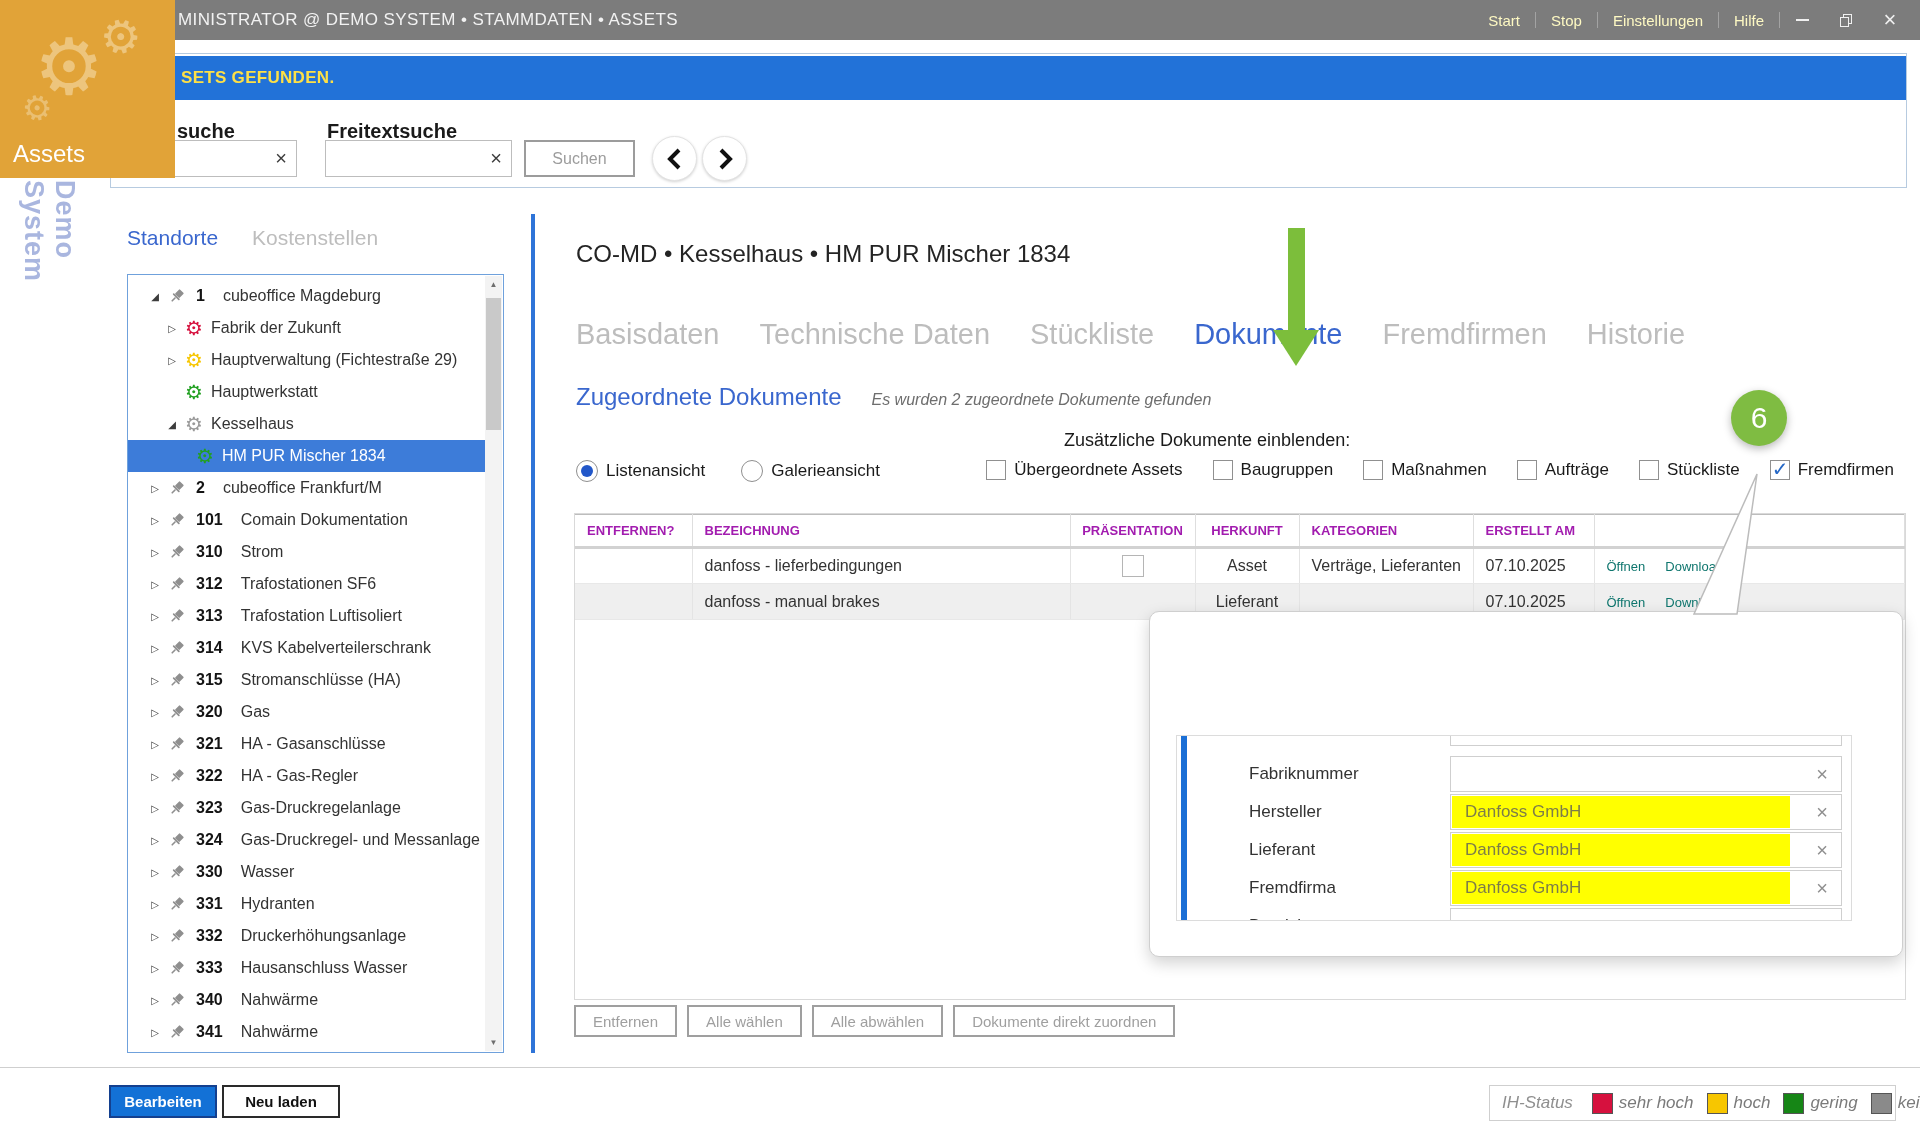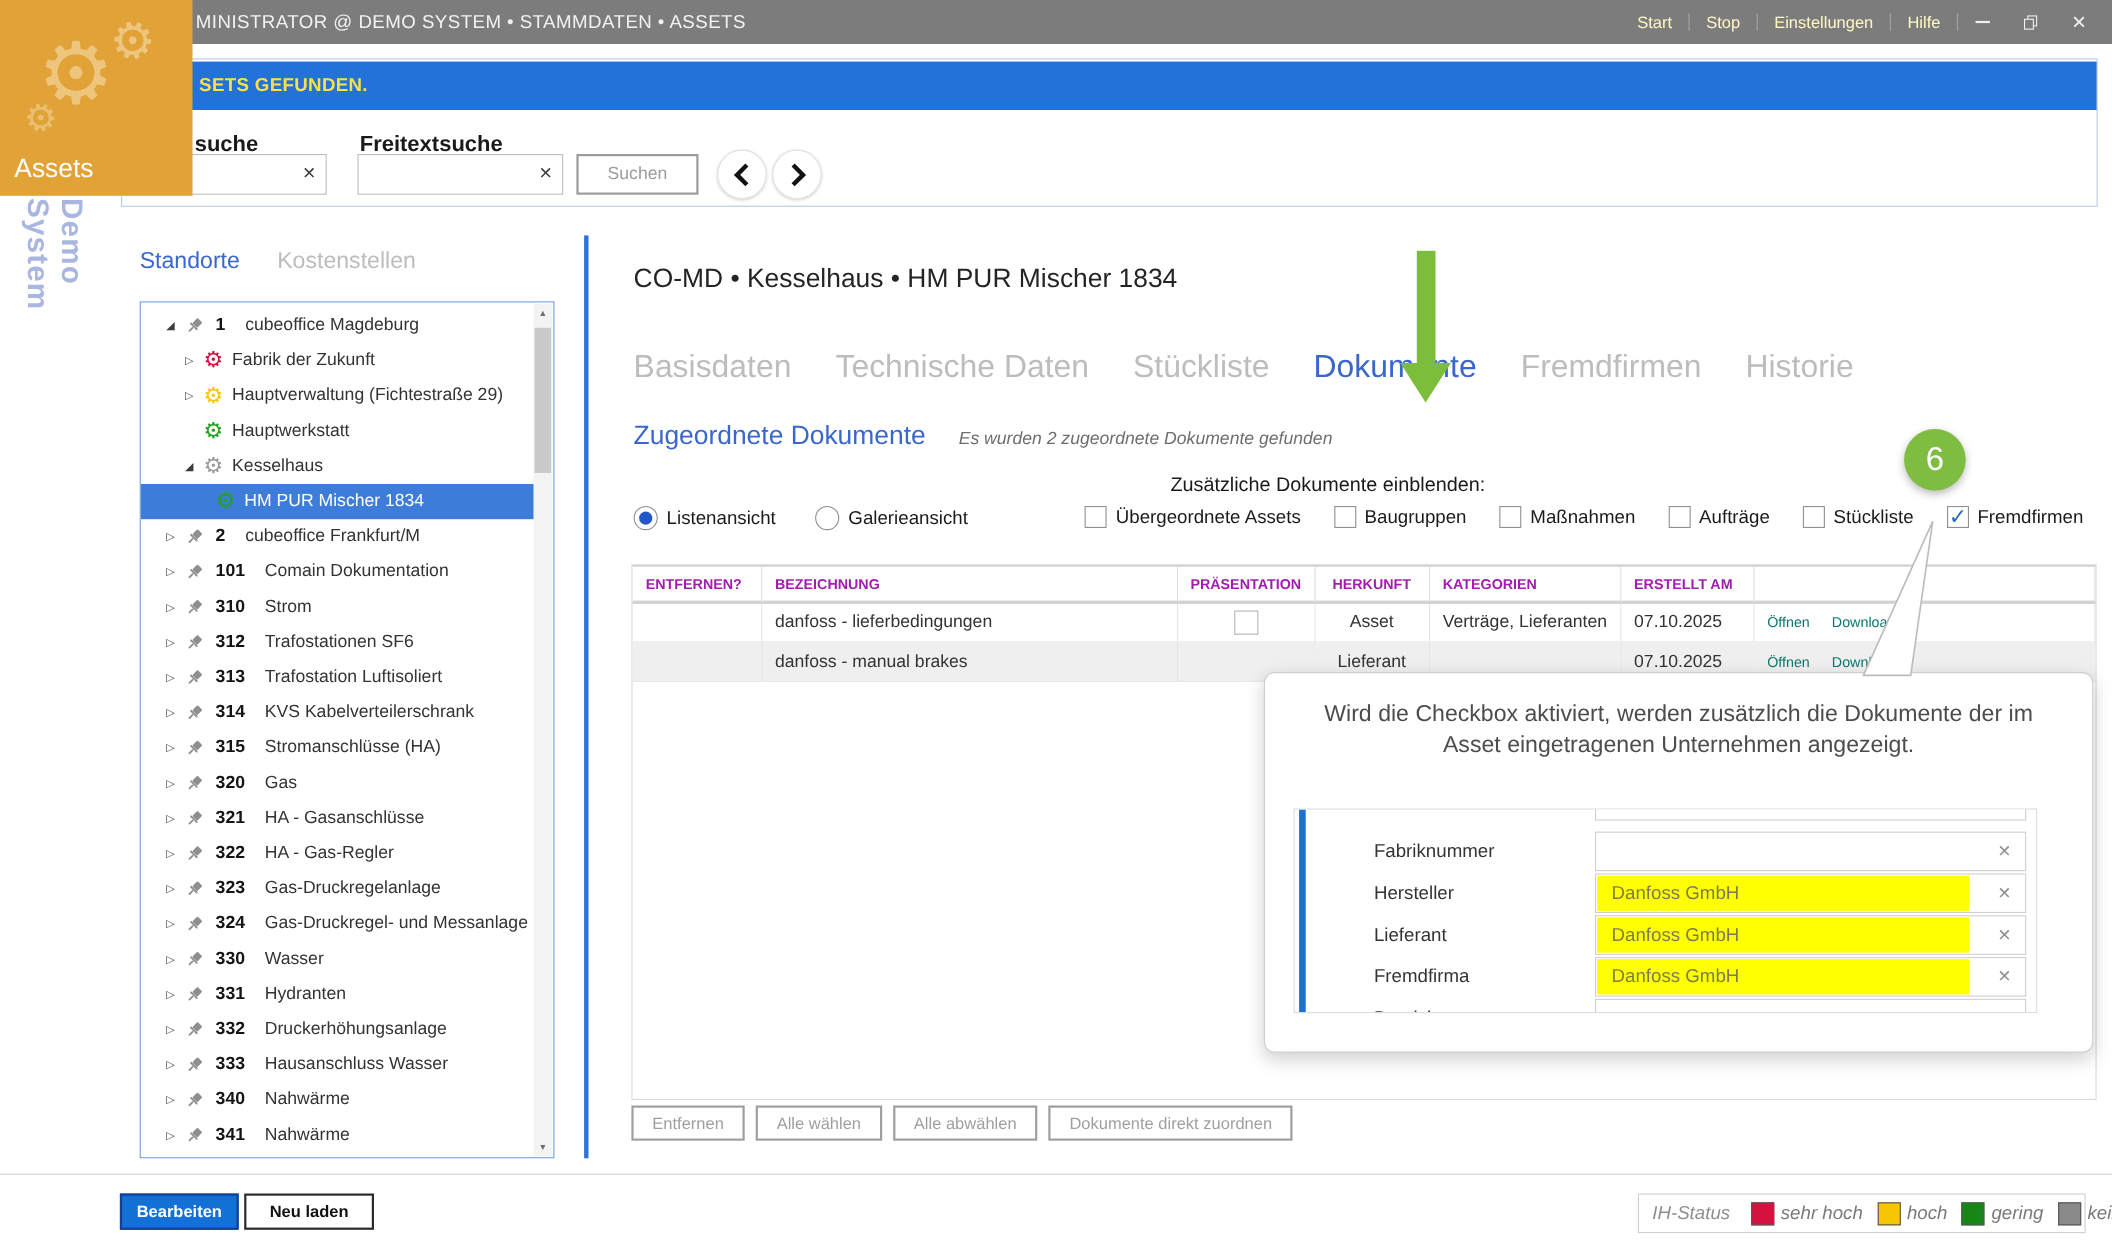--- a/index.html
+++ b/index.html
@@ -564,21 +564,20 @@
       <div class="act-btn">Entfernen</div>
       <div class="act-btn">Alle wählen</div>
       <div class="act-btn">Alle abwählen</div>
       <div class="act-btn">Dokumente direkt zuordnen</div>
     </div>
 
   <svg class="pointer-svg" width="250" height="170">
     <polygon points="167,24 104,164 147,164" fill="#ffffff" stroke="#bcbcbc" stroke-width="1.5"></polygon>
   </svg>
   <div class="tooltip">
-    <div class="tooltip-text">Wird die Checkbox aktiviert, werden zusätzlich die Dokumente der im Asset eingetragenen Unternehmen angezeigt.</div>
     <div class="formbox">
       <div class="formbar"></div>
       <div id="form-rows">
           <div class="frow" style="top: -26px;">
             <div class="ffield">
               <div class="fvalue"></div>
               <span class="fclear">×</span>
             </div>
           </div>
           <div class="frow" style="top: 20px;">

